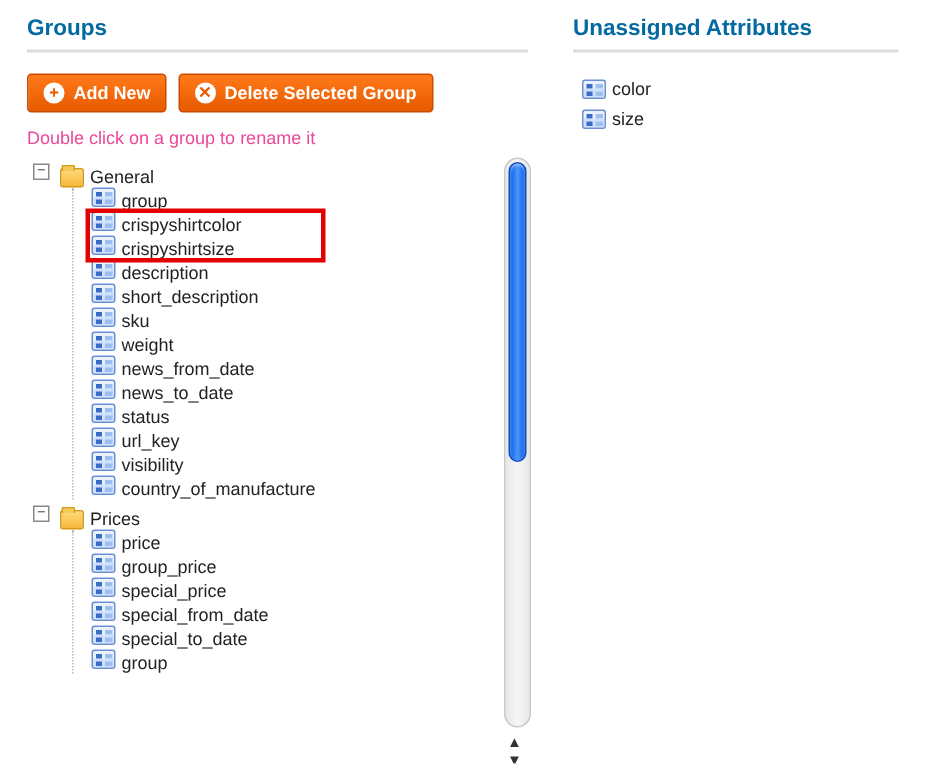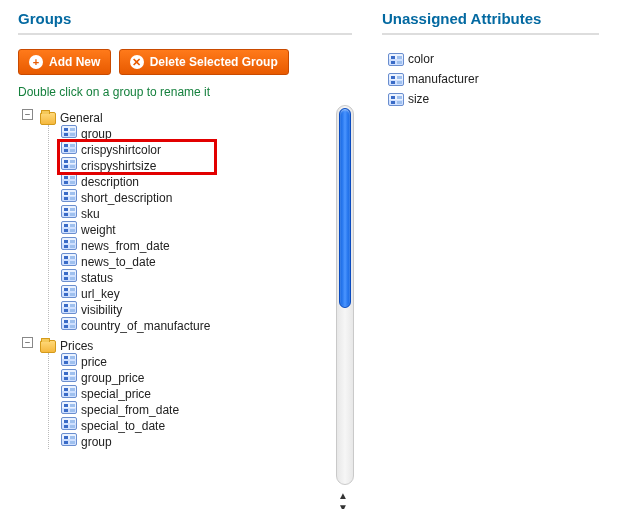--- a/index.html
+++ b/index.html
@@ -4,21 +4,21 @@
   <style>
     * { box-sizing: border-box; margin: 0; padding: 0; }
     body { font-family: Arial, Helvetica, sans-serif; font-size: 12px; background: #fff; width: 617px; height: 509px; overflow: hidden; }
     .container { display: flex; padding: 10px 18px; gap: 30px; }
     .panel { flex: 1; }
     .panel.right { flex: 0.65; }
     h2 { color: #0369a1; font-size: 15px; font-weight: bold; margin-bottom: 6px; }
     .hr { height: 2px; background: #ddd; margin-bottom: 14px; }
     .btn { display: inline-flex; align-items: center; gap: 6px; background: linear-gradient(#ff7a1a, #e85a00); color: #fff; font-weight: bold; font-size: 12px; padding: 5px 10px; border: 1px solid #c94a00; border-radius: 3px; cursor: pointer; margin-right: 4px; }
     .btn .circ { display: inline-flex; align-items: center; justify-content: center; width: 14px; height: 14px; border-radius: 50%; background: #fff; color: #e85a00; font-size: 11px; font-weight: bold; line-height: 1; }
-    .hint { color: #15803d; font-size: 12px; margin: 10px 0 6px; }
+    .hint { color: #ec4899; font-size: 12px; margin: 10px 0 6px; }
     .tree-wrap { position: relative; }
     .tree { padding-left: 4px; position: relative; }
     .node { position: relative; padding-left: 18px; }
     .node > .row { display: flex; align-items: flex-end; height: 20px; }
     .children { margin-left: 8px; border-left: 1px dotted #bbb; padding-left: 12px; }
     .toggle { width: 11px; height: 11px; border: 1px solid #888; background: #fff; display: inline-flex; align-items: center; justify-content: center; font-size: 9px; line-height: 1; color: #555; position: absolute; left: 0; top: 4px; cursor: pointer; font-family: monospace; }
     .folder-icon { width: 16px; height: 13px; margin-right: 4px; display: inline-block; background: linear-gradient(#ffd97a, #f5b83d); border: 1px solid #d49a1a; border-radius: 2px; position: relative; }
     .folder-icon::before { content: ""; position: absolute; top: -3px; left: 0; width: 7px; height: 3px; background: #f5c95a; border: 1px solid #d49a1a; border-bottom: none; border-radius: 1px 1px 0 0; }
     .attr-icon { width: 16px; height: 13px; margin-right: 4px; display: inline-block; border: 1px solid #6a8ecf; border-radius: 2px; background: linear-gradient(to bottom, #eaf2ff 50%, #cfe0ff 50%); position: relative; }
     .attr-icon::after { content: ""; position: absolute; left: 2px; top: 2px; width: 4px; height: 3px; background: #3a6bc7; box-shadow: 0 5px 0 #3a6bc7; }
@@ -107,21 +107,17 @@
   <div class="panel right">
     <h2>Unassigned Attributes</h2>
     <div class="hr"></div>
     <div class="unassigned-list" id="unassigned">
         <div class="row">
           <span class="attr-icon"></span>
           <span class="label">color</span>
         </div>
         <div class="row">
           <span class="attr-icon"></span>
-          <span class="label">manufacturer</span>
-        </div>
-        <div class="row">
-          <span class="attr-icon"></span>
           <span class="label">size</span>
         </div>
       </div>
   </div>
 </div>
 
 </body></html>

